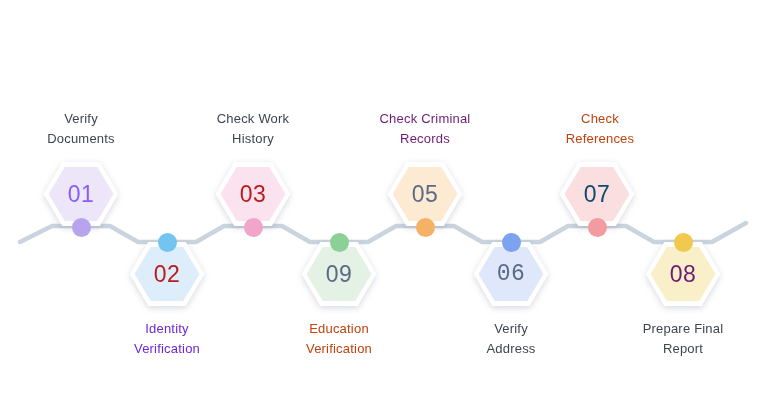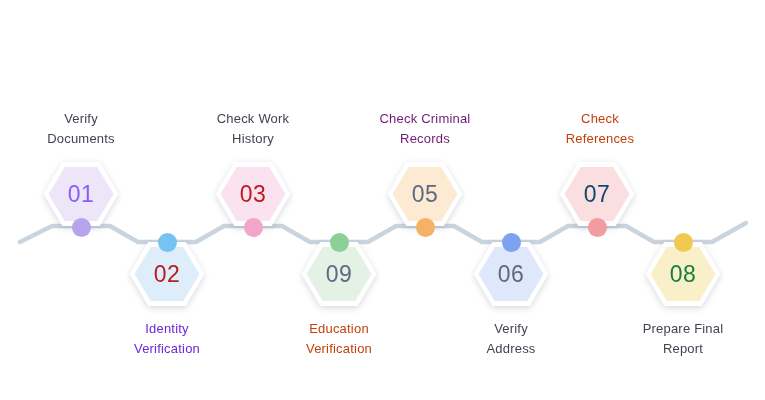--- a/index.html
+++ b/index.html
@@ -107,21 +107,21 @@
           <div class="hex-inner" style="background: rgb(252, 234, 210);"></div>
         </div>
         <span class="step-number" style="color: rgb(91, 106, 133);">05</span>
       </div>
       <div class="step-dot" style="left: 415.5px; top: 217.5px; background: rgb(245, 177, 102);"></div>
     </div>
 
     <div class="step">
       <div class="step-label" style="left: 511px; top: 319px; color: rgb(62, 68, 80);">Verify
 Address</div>
-      <div class="hex" style="left: 473.5px; top: 242px;">
+      <div class="hex" style="left: 473.5px; top: 242px; font-family: Liberation Mono, monospace;">
         <div class="hex-outer" style="background: rgb(255, 255, 255);">
           <div class="hex-inner" style="background: rgb(223, 232, 251);"></div>
         </div>
         <span class="step-number" style="color: rgb(91, 106, 133);">06</span>
       </div>
       <div class="step-dot" style="left: 501.5px; top: 232.5px; background: rgb(124, 162, 240);"></div>
     </div>
 
     <div class="step">
       <div class="step-label" style="left: 600px; top: 109px; color: #c2410c;">Check
@@ -135,19 +135,19 @@
       <div class="step-dot" style="left: 587.5px; top: 217.5px; background: rgb(242, 155, 160);"></div>
     </div>
 
     <div class="step">
       <div class="step-label" style="left: 683px; top: 319px; color: rgb(62, 68, 80);">Prepare Final
 Report</div>
       <div class="hex" style="left: 645.5px; top: 242px;">
         <div class="hex-outer" style="background: rgb(255, 255, 255);">
           <div class="hex-inner" style="background: rgb(249, 240, 202);"></div>
         </div>
-        <span class="step-number" style="color: #15803d;">08</span>
+        <span class="step-number" style="color: #701a75;">08</span>
       </div>
       <div class="step-dot" style="left: 673.5px; top: 232.5px; background: rgb(241, 201, 79);"></div>
     </div>
   </div>
 
 </div>
 
 </body></html>

